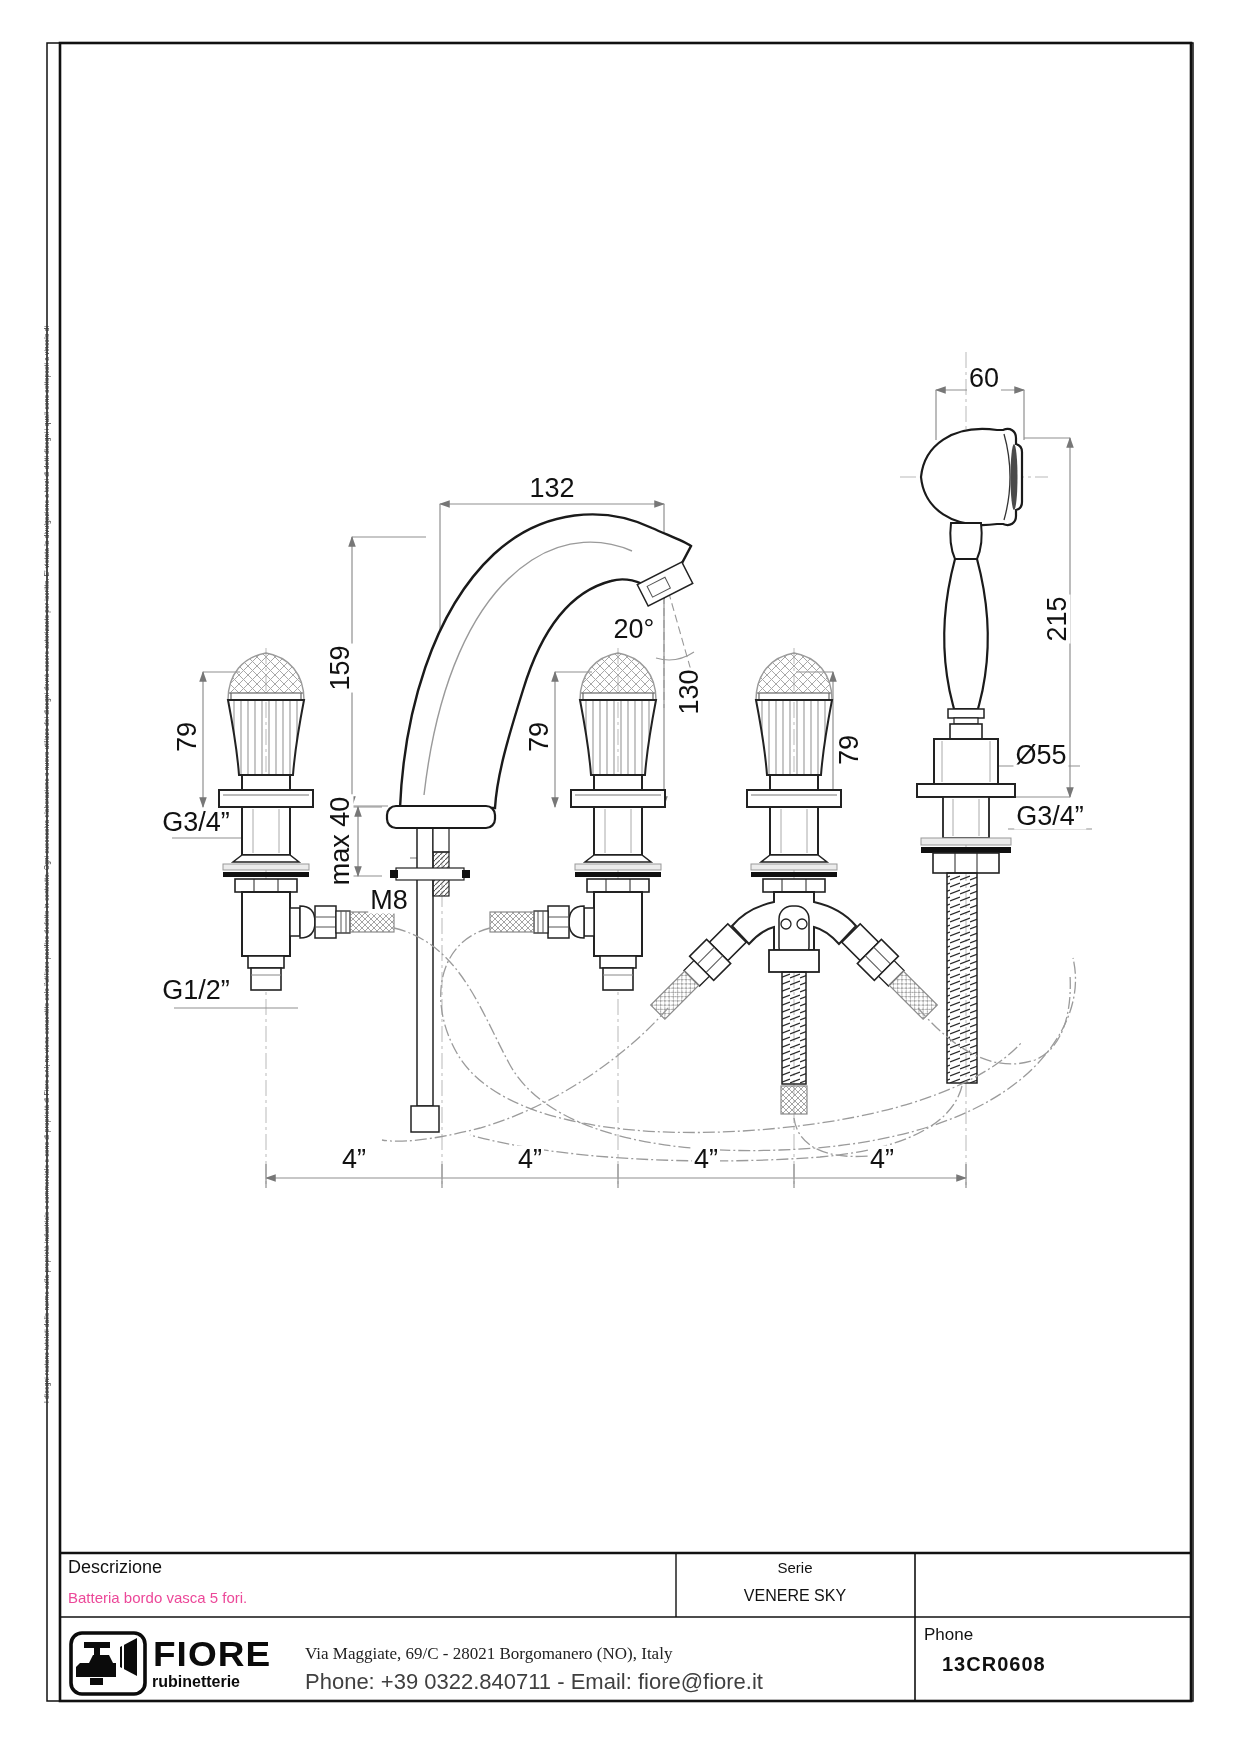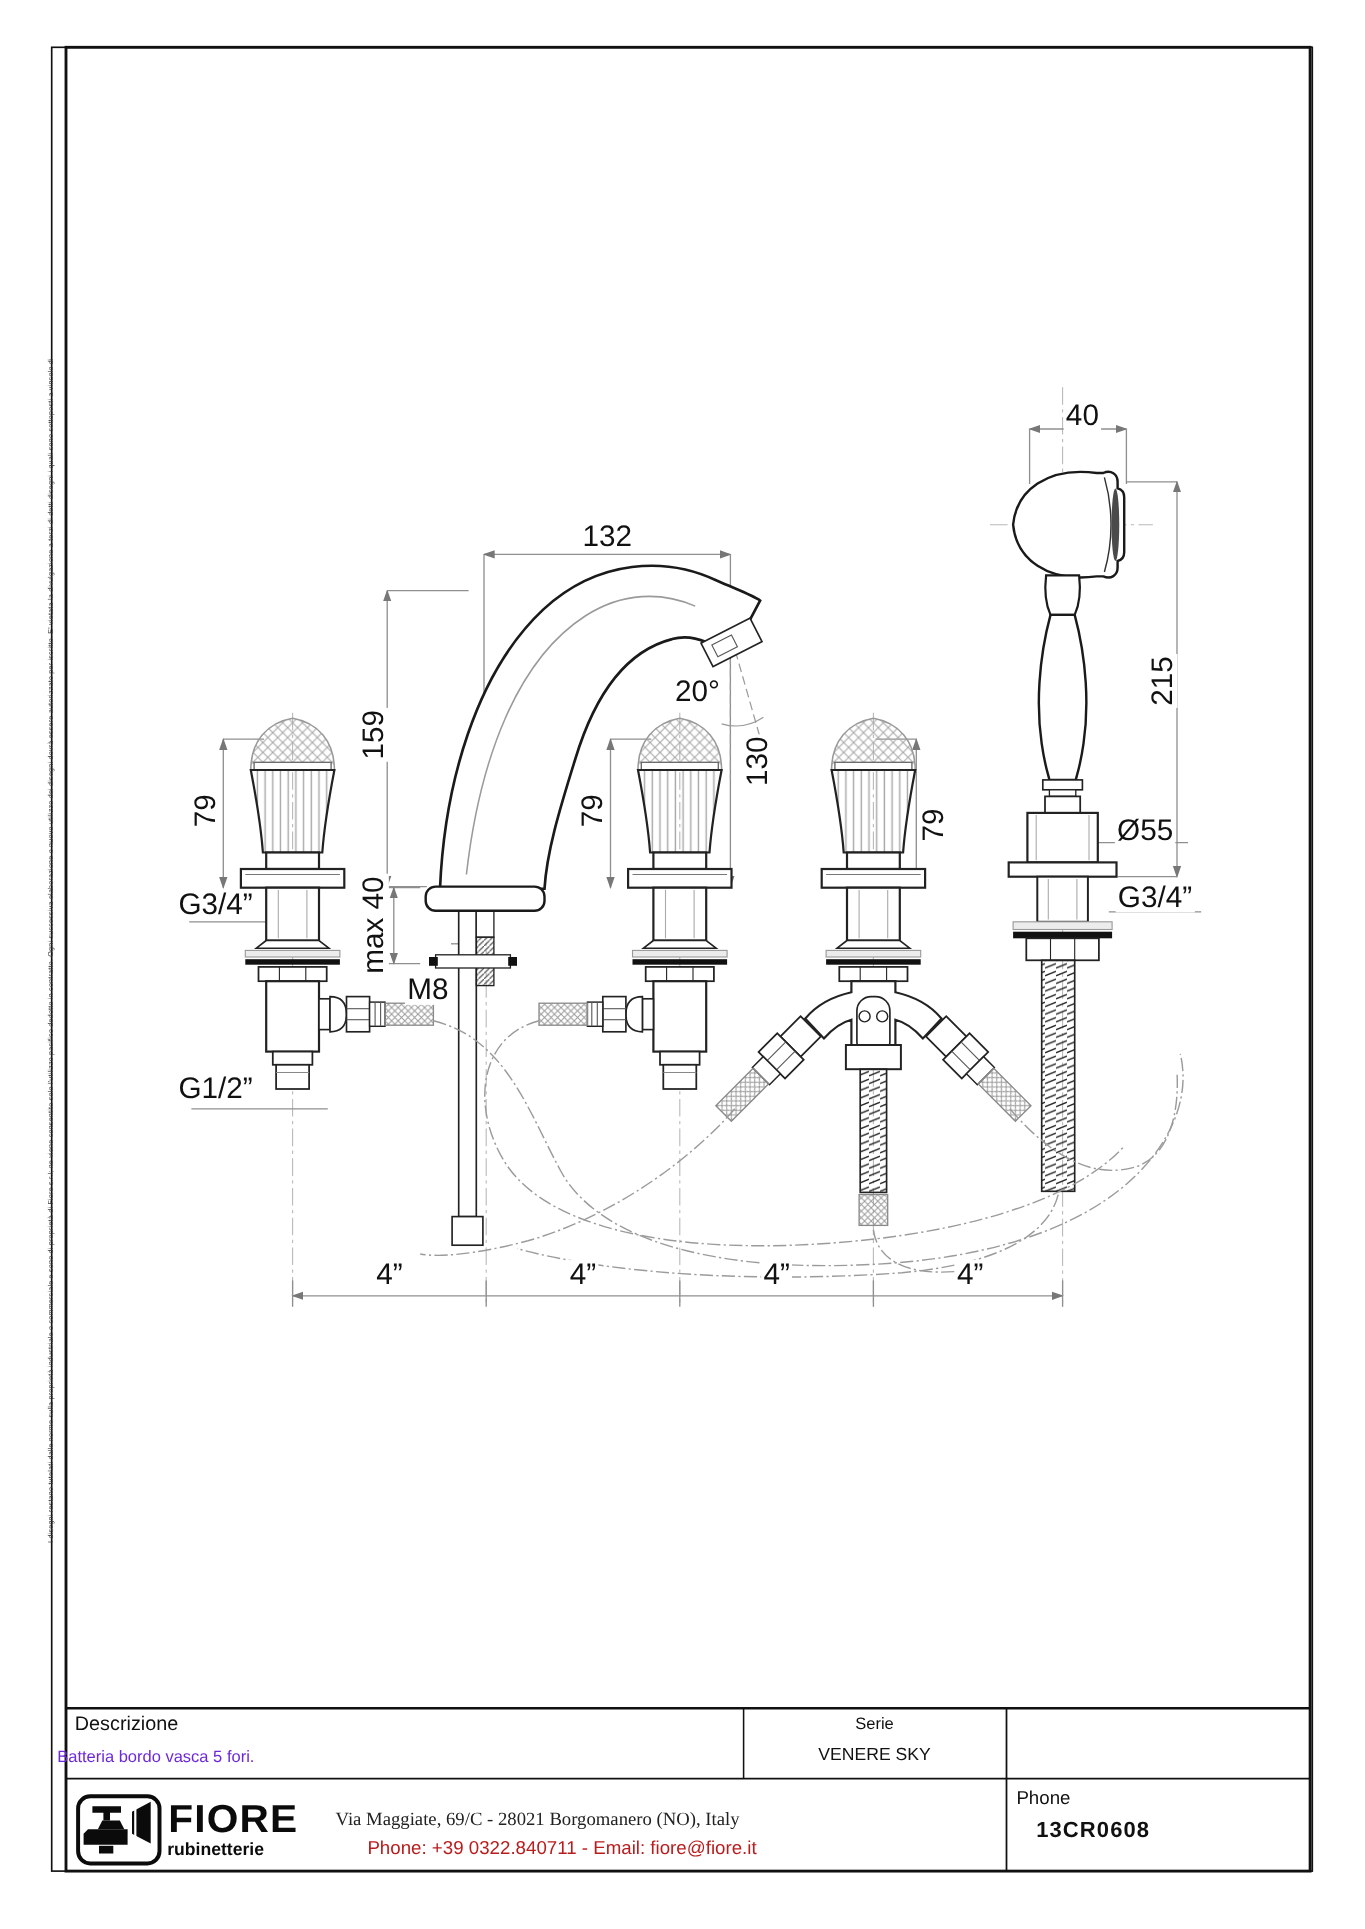--- a/index.html
+++ b/index.html
@@ -7,27 +7,27 @@
   #stage{position:absolute;inset:0;}
   svg{position:absolute;left:0;top:0;}
   .lbl{position:absolute;white-space:nowrap;color:#111;background:#fff;line-height:1;transform:translate(-50%,-50%);}
   .dim{font-size:27px;letter-spacing:0;padding:0 2px;}
   .rot{transform:translate(-50%,-50%) rotate(-90deg);}
   .tb{background:transparent;transform:none;}
   .sidenote{position:absolute;left:40px;top:295px;height:1108px;width:14px;
     writing-mode:vertical-rl;transform:rotate(180deg);font-size:6.5px;color:#3a3a3a;
     letter-spacing:.2px;overflow:hidden;line-height:13px;}
   .descr-label{left:68px;top:1558px;font-size:18px;}
-  .descr-value{left:52px;top:1590px;font-size:15px;color:#6d28d9;}
+  .descr-value{left:68px;top:1590px;font-size:15px;color:#ec4899;}
   .serie-label{left:795px;top:1560px;font-size:15px;transform:translate(-50%,0);}
   .serie-value{left:795px;top:1588px;font-size:16px;transform:translate(-50%,0);}
   .codice-label{left:924px;top:1626px;font-size:17px;}
   .codice-value{left:942px;top:1654px;font-size:20px;letter-spacing:1px;font-weight:bold;}
   .addr1{left:305px;top:1645px;font-size:17px;color:#222;font-family:Liberation Serif, serif;}
-  .addr2{left:305px;top:1671px;font-size:17px;color:#b91c1c;margin-left:29px;}
+  .addr2{left:305px;top:1671px;font-size:22px;color:#404040;}
   .logo-fiore{left:153px;top:1636px;font-size:37px;font-weight:900;letter-spacing:1px;color:#0b0b0b;transform:scale(1,.96);transform-origin:left top;}
   .logo-sub{left:152px;top:1674px;width:124px;text-align:left;font-size:16px;font-weight:700;color:#0b0b0b;}
 </style>
 </head>
 <body>
 
 <div id="stage">
 
 <svg width="1241" height="1754" viewBox="0 0 1241 1754">
   <defs>
@@ -238,21 +238,21 @@
   <g stroke="#9b9b9b" stroke-width="1.3" fill="none" stroke-dasharray="12 3 2 3">
     <path d="M394,928 C460,944 480,1010 510,1065 C545,1128 650,1155 780,1150 C910,1146 1020,1108 1062,1030 C1078,1000 1077,975 1073,958"></path>
     <path d="M490,928 C436,942 428,1005 458,1055 C500,1125 640,1142 780,1128 C890,1117 980,1088 1022,1042"></path>
     <path d="M668,1008 C630,1052 560,1105 480,1128 C430,1141 398,1143 382,1140"></path>
     <path d="M918,1008 C950,1045 990,1075 1035,1060 C1064,1048 1072,1010 1070,975"></path>
     <path d="M962,1086 C952,1126 900,1150 820,1157 C700,1166 560,1160 470,1135"></path>
     <path d="M794,1118 C798,1148 828,1159 868,1156"></path>
   </g>
 </svg>
 
-  <div class="lbl dim" style="left:984px;top:378px;">40</div>
+  <div class="lbl dim" style="left:984px;top:378px;">60</div>
   <div class="lbl dim" style="left:552px;top:488px;">132</div>
   <div class="lbl dim rot" style="left:340px;top:668px;">159</div>
   <div class="lbl dim" style="left:634px;top:629px;">20°</div>
   <div class="lbl dim rot" style="left:689px;top:692px;">130</div>
   <div class="lbl dim rot" style="left:187px;top:737px;">79</div>
   <div class="lbl dim rot" style="left:539px;top:737px;">79</div>
   <div class="lbl dim rot" style="left:849px;top:750px;">79</div>
   <div class="lbl dim rot" style="left:1057px;top:619px;">215</div>
   <div class="lbl dim" style="left:1041px;top:755px;">Ø55</div>
   <div class="lbl dim" style="left:196px;top:822px;">G3/4”</div>

